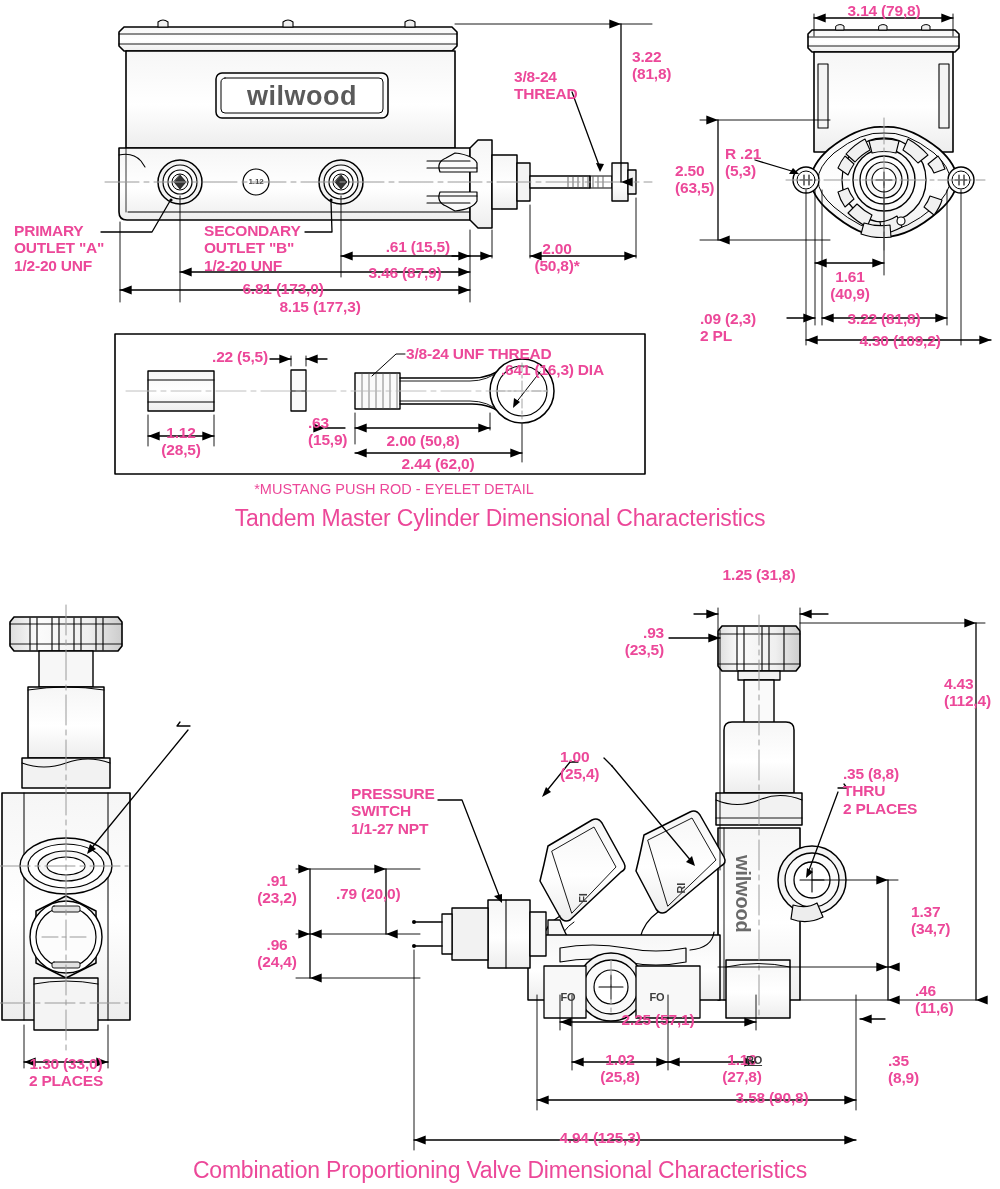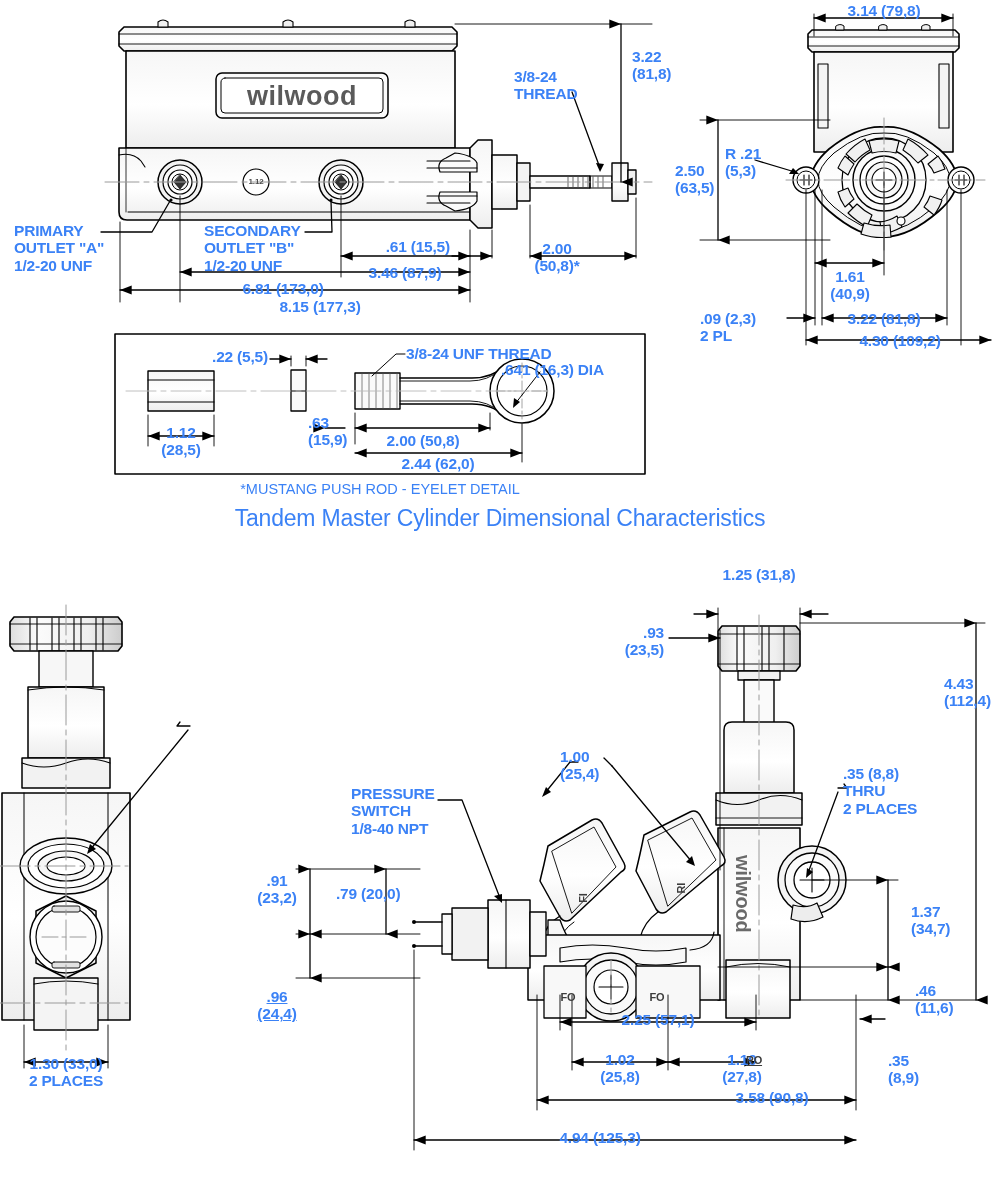--- a/index.html
+++ b/index.html
@@ -17,21 +17,21 @@
     overflow: hidden;
   }
   svg.drawing {
     position: absolute;
     left: 0; top: 0;
     width: 1000px; height: 1189px;
   }
   .lbl {
     position: absolute;
     font-family: "Liberation Sans", sans-serif;
-    color: #3b82f6;
+    color: #ec4899;
     white-space: pre;
     line-height: 1.12;
     letter-spacing: -0.2px;
   }
   .dim      { font-size: 15.5px; font-weight: 700; }
   .caption  { font-size: 23px; font-weight: 400; }
   .subcap   { font-size: 14.5px; font-weight: 400; letter-spacing: 0; }
   .ctr      { text-align: center; transform: translateX(-50%); }
   .rgt      { text-align: right; transform: translateX(-100%); }
   .stamp    { font-size: 8px; font-weight:700; color:#4a4a4a; }
@@ -514,36 +514,36 @@
   <div class="lbl dim ctr" style="left:181px; top:424px;">1.12
 (28,5)</div>
   <div class="lbl dim rgt" style="left:268px; top:348px;">.22 (5,5)</div>
   <div class="lbl dim" style="left:308px; top:414px;">.63
 (15,9)</div>
   <div class="lbl dim ctr" style="left:423px; top:432px;">2.00 (50,8)</div>
   <div class="lbl dim ctr" style="left:438px; top:455px;">2.44 (62,0)</div>
   <div class="lbl dim" style="left:406px; top:345px;">3/8-24 UNF THREAD</div>
   <div class="lbl dim" style="left:501px; top:361px;">.641 (16,3) DIA</div>
 
-  <div class="lbl subcap ctr" style="left:380px; top:481px;">*MUSTANG PUSH ROD - EYELET DETAIL</div>
+  <div class="lbl subcap ctr" style="left:394px; top:481px;">*MUSTANG PUSH ROD - EYELET DETAIL</div>
   <div class="lbl caption ctr" style="left:500px; top:506px;">Tandem Master Cylinder Dimensional Characteristics</div>
 
   <div class="lbl" style="left:302px; top:81px; transform:translateX(-50%); font-size:27px; font-weight:700; color:#5a5a5a; letter-spacing:0.5px;">wilwood</div>
   <div class="lbl stamp ctr" style="left:256px; top:178px;">1.12</div>
 
   <div class="lbl dim ctr" style="left:66px; top:1055px;text-align:center;">1.30 (33,0)
 2 PLACES</div>
   <div class="lbl dim ctr" style="left:277px; top:872px;">.91
 (23,2)</div>
-  <div class="lbl dim ctr" style="left:277px; top:988px;text-decoration:underline;">.96
+  <div class="lbl dim ctr" style="left:277px; top:936px;">.96
 (24,4)</div>
   <div class="lbl dim" style="left:336px; top:885px;">.79 (20,0)</div>
   <div class="lbl dim" style="left:351px; top:785px;">PRESSURE
 SWITCH
-1/8-40 NPT</div>
+1/1-27 NPT</div>
   <div class="lbl dim" style="left:560px; top:748px;">1.00
 (25,4)</div>
   <div class="lbl dim ctr" style="left:759px; top:566px;">1.25 (31,8)</div>
   <div class="lbl dim rgt" style="left:664px; top:624px;">.93
 (23,5)</div>
   <div class="lbl dim" style="left:944px; top:675px;">4.43
 (112,4)</div>
   <div class="lbl dim" style="left:843px; top:765px;">.35 (8,8)
 THRU
 2 PLACES</div>
@@ -562,14 +562,15 @@
   <div class="lbl dim ctr" style="left:600px; top:1129px;">4.94 (125,3)</div>
 
   <div class="lbl portlabel ctr" style="left:583px; top:892px; transform:translateX(-50%) rotate(-90deg);">FI</div>
   <div class="lbl portlabel ctr" style="left:681px; top:882px; transform:translateX(-50%) rotate(-90deg);">RI</div>
   <div class="lbl portlabel ctr" style="left:568px; top:991px;">FO</div>
   <div class="lbl portlabel ctr" style="left:657px; top:991px;">FO</div>
   <div class="lbl portlabel ctr" style="left:754px; top:1054px;text-decoration:underline;">RO</div>
 
   <div class="lbl" style="left:754px; top:855px; transform:rotate(90deg); transform-origin: 0 0; font-size:20px; font-weight:700; color:#6a6a6a;">wilwood</div>
 
+  <div class="lbl caption ctr" style="left:500px; top:1158px;">Combination Proportioning Valve Dimensional Characteristics</div>
 
 </div>
 
 </body></html>

